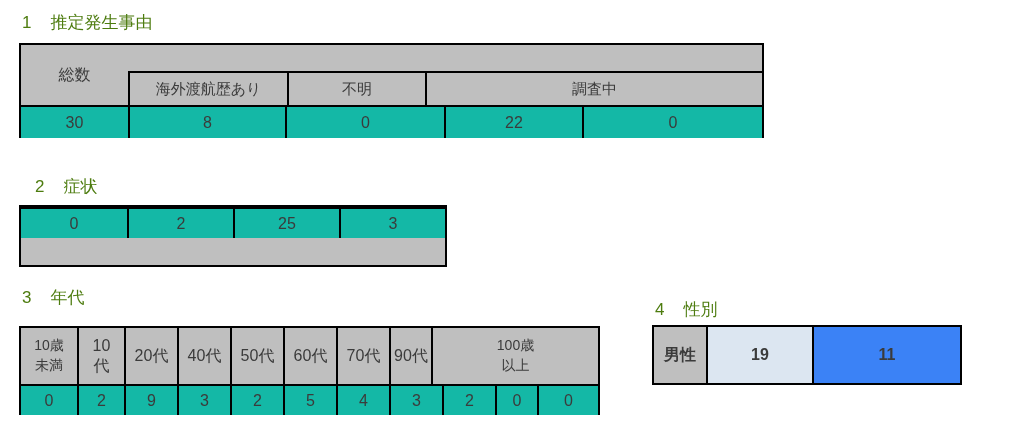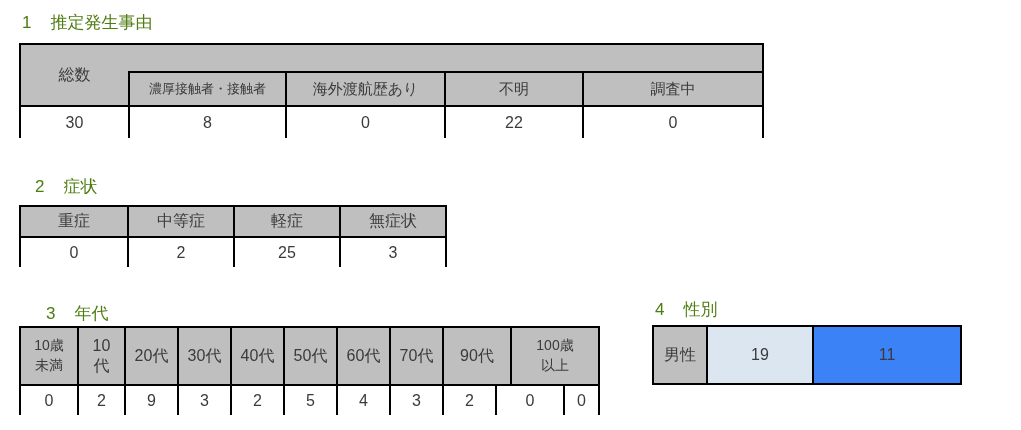--- a/index.html
+++ b/index.html
@@ -31,21 +31,21 @@
     display: flex;
     align-items: center;
     justify-content: center;
     text-align: center;
     font-size: 16px;
     flex: 0 0 auto;
     overflow: hidden;
   }
   .c.bl { border-left: 2px solid #000000; }
   .drow { border-top: 2px solid #000000; }
-  .drow .c { background: #ffffff; }
+  .drow .c { background: #14b8a6; }
 
   
   .t1 { left: 19px; top: 43px; width: 745px; height: 95px; }
   .t1-head { position: relative; height: 60px; border-radius: 29px; }
   .t1-total {
     position: absolute; left: 0; top: 0; bottom: 0; width: 107px;
   }
   .t1-subrow {
     position: absolute; left: 107px; right: 0; bottom: 0; height: 32px;
     display: flex;
@@ -69,91 +69,83 @@
   .t2 .c:first-child { border-left: none; }
 
   
   .t3 { left: 19px; top: 326px; width: 581px; height: 89px; }
   .t3 .hrow { height: 56px; }
   .t3 .drow { height: 29px; }
   .t3 .c { white-space: pre-line; line-height: 1.25; }
   .t3 .a0  { width: 56px; }
   .t3 .a1  { width: 47px; }
   .t3 .a2, .t3 .a3, .t3 .a4, .t3 .a5, .t3 .a6, .t3 .a7, .t3 .a8 { width: 53px; }
-  .t3 .a9  { width: 68px; }
+  .t3 .a9  { width: 42px; }
   .t3 .a10 { flex: 1 1 auto; }
   .t3 .small { font-size: 14px; line-height: 1.4; }
 
   
   .t4 { left: 652px; top: 325px; width: 310px; height: 60px; }
-  .t4 .row { height: 56px; }
+  .t4 .row { height: 56px; font-weight: bold; }
   .t4 .g0 { width: 52px; }
   .t4 .g1 { width: 106px; background: #dce6f1; }
   .t4 .g2 { width: 87px; }
   .t4 .g3 { flex: 1 1 auto; background: #3b82f6; }
 </style>
 </head>
 <body>
 
 <div id="canvas">
 
   <div class="sec-title" style="left:22px; top:11px;">
     <span class="sec-num">1</span><span>推定発生事由</span>
   </div>
 
   <div class="tbl t1">
     <div class="t1-head">
       <div class="t1-total c">総数</div>
       <div class="t1-subrow">
-        <div class="c w1 fs13">濃厚接触者・接触者</div>
         <div class="c w2 fs15">海外渡航歴あり</div>
         <div class="c w3 fs15">不明</div>
         <div class="c w4 fs15">調査中</div>
       </div>
     </div>
     <div class="row drow">
       <div class="c w0">30</div>
       <div class="c w1 bl">8</div>
       <div class="c w2 bl">0</div>
       <div class="c w3 bl">22</div>
       <div class="c w4 bl">0</div>
     </div>
   </div>
 
   <div class="sec-title" style="left:22px; top:175px;margin-left:13px;">
     <span class="sec-num">2</span><span>症状</span>
   </div>
 
   <div class="tbl t2">
-    <div class="row hrow">
-      <div class="c">重症</div>
-      <div class="c bl">中等症</div>
-      <div class="c bl">軽症</div>
-      <div class="c bl">無症状</div>
-    </div>
     <div class="row drow">
       <div class="c">0</div>
       <div class="c bl">2</div>
       <div class="c bl">25</div>
       <div class="c bl">3</div>
     </div>
   </div>
 
-  <div class="sec-title" style="left:22px; top:302px;margin-left:24px;">
+  <div class="sec-title" style="left:22px; top:286px;">
     <span class="sec-num">3</span><span>年代</span>
   </div>
 
   <div class="tbl t3">
     <div class="row hrow">
       <div class="c a0 small">10歳
 未満</div>
       <div class="c a1 bl">10
 代</div>
       <div class="c a2 bl">20代</div>
-      <div class="c a3 bl">30代</div>
       <div class="c a4 bl">40代</div>
       <div class="c a5 bl">50代</div>
       <div class="c a6 bl">60代</div>
       <div class="c a7 bl">70代</div>
       <div class="c a9 bl">90代</div>
       <div class="c a10 bl small">100歳
 以上</div>
     </div>
     <div class="row drow">
       <div class="c a0">0</div>

